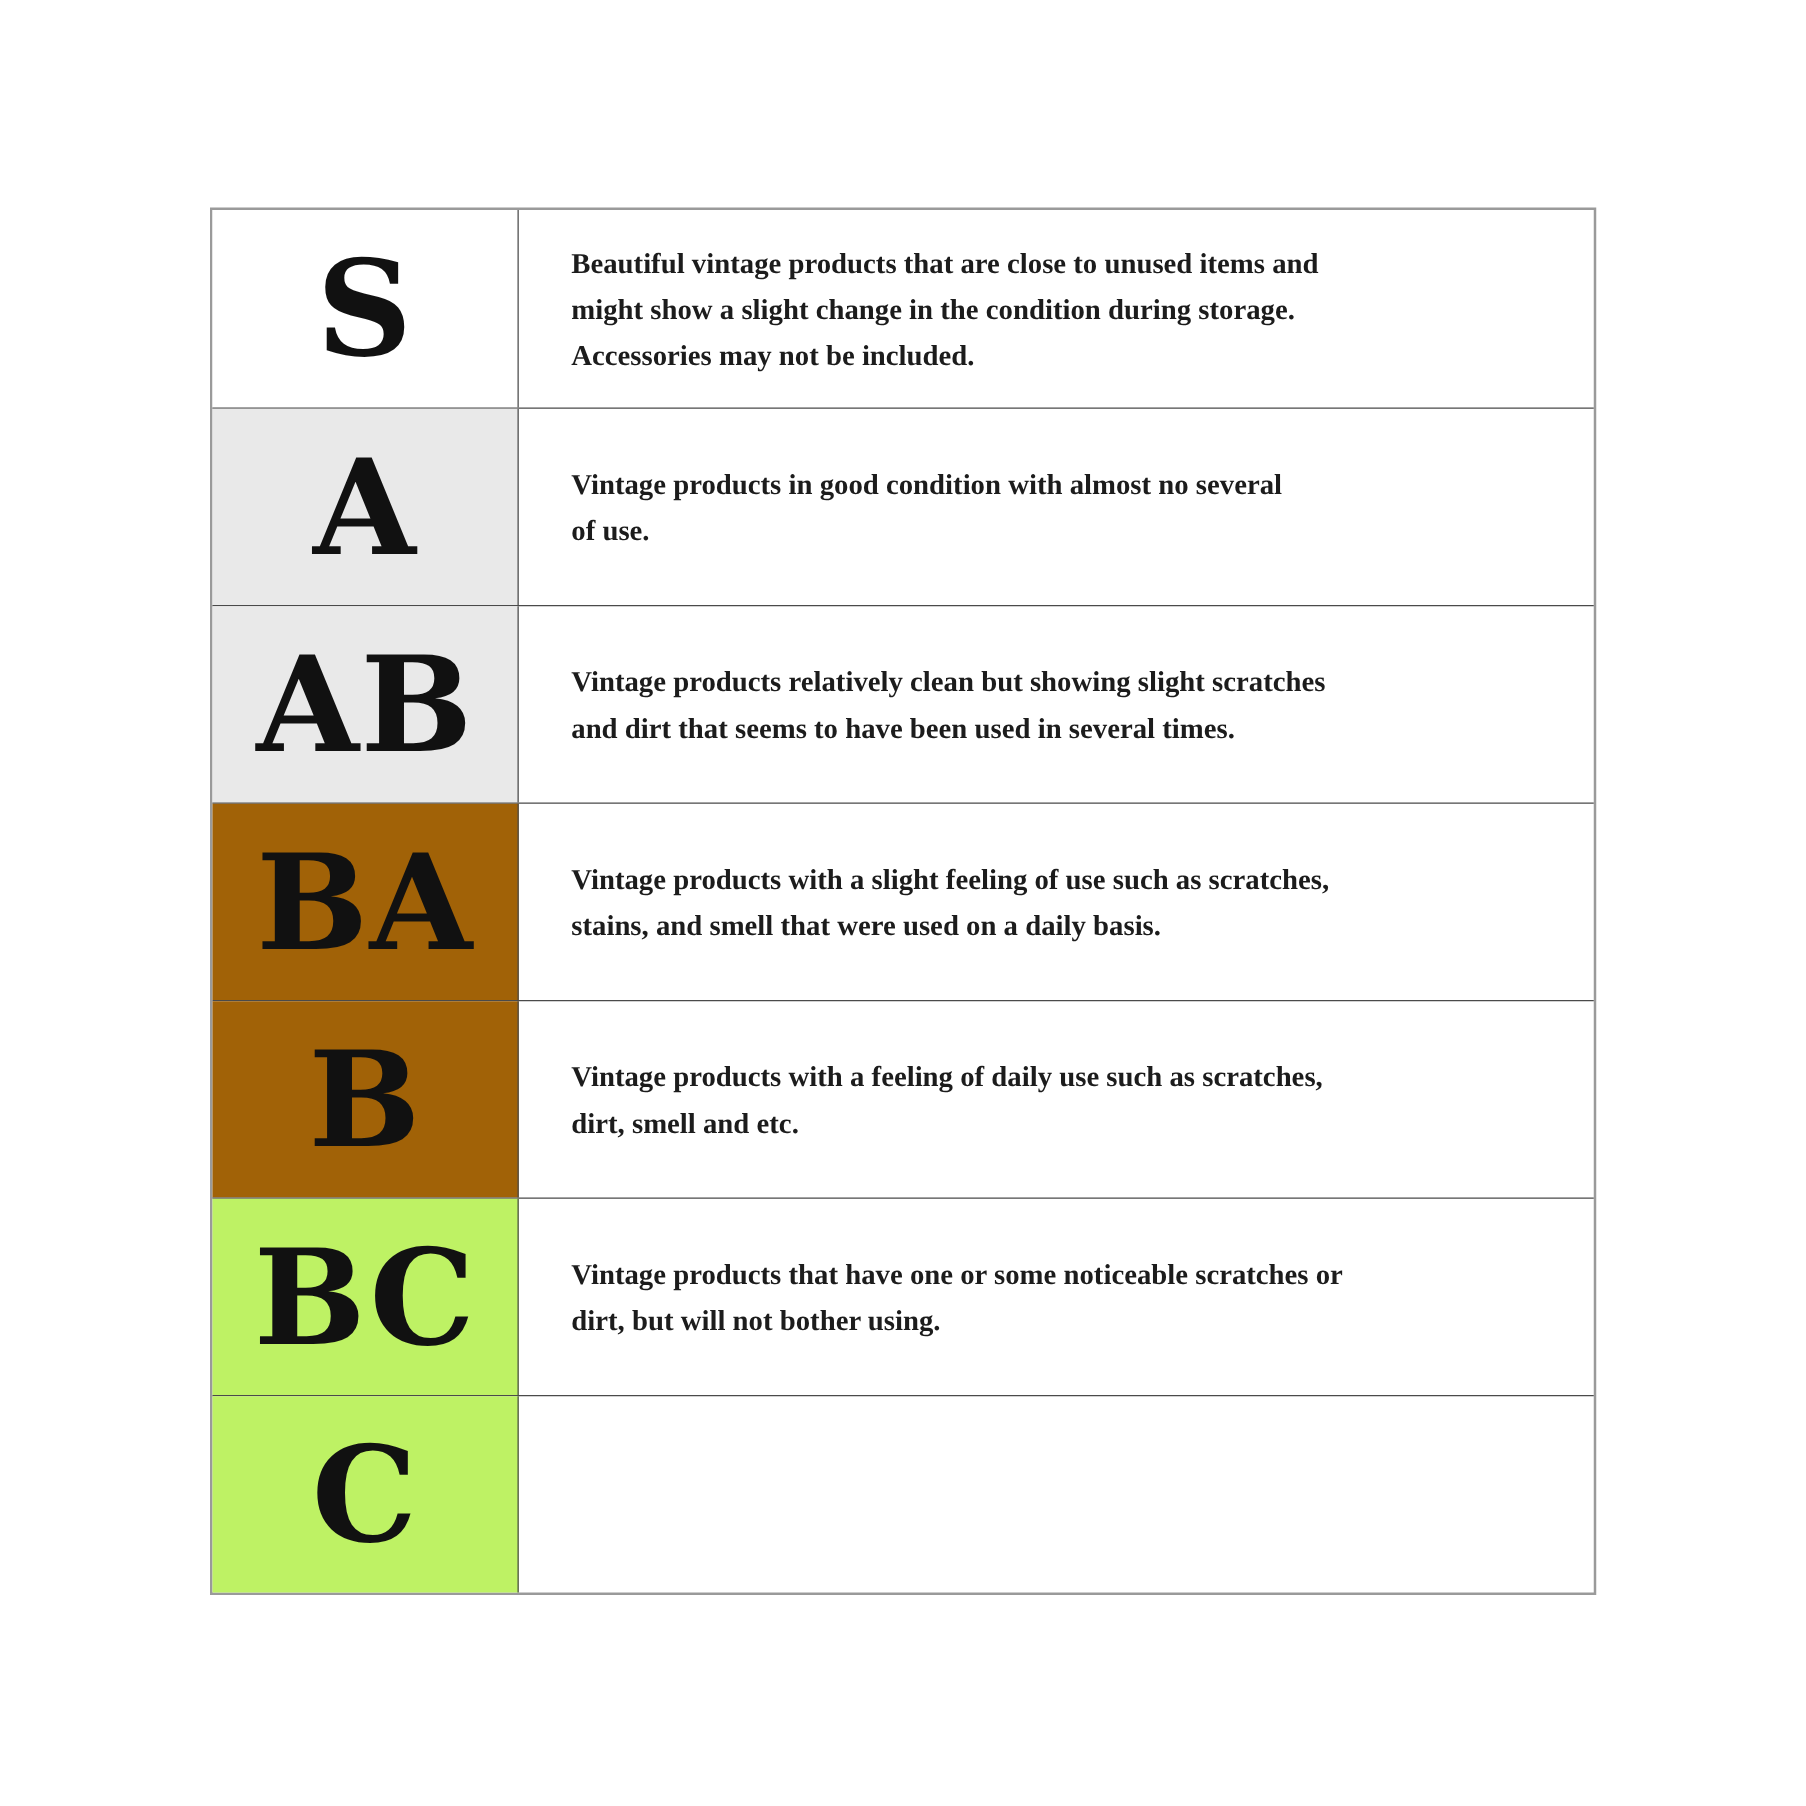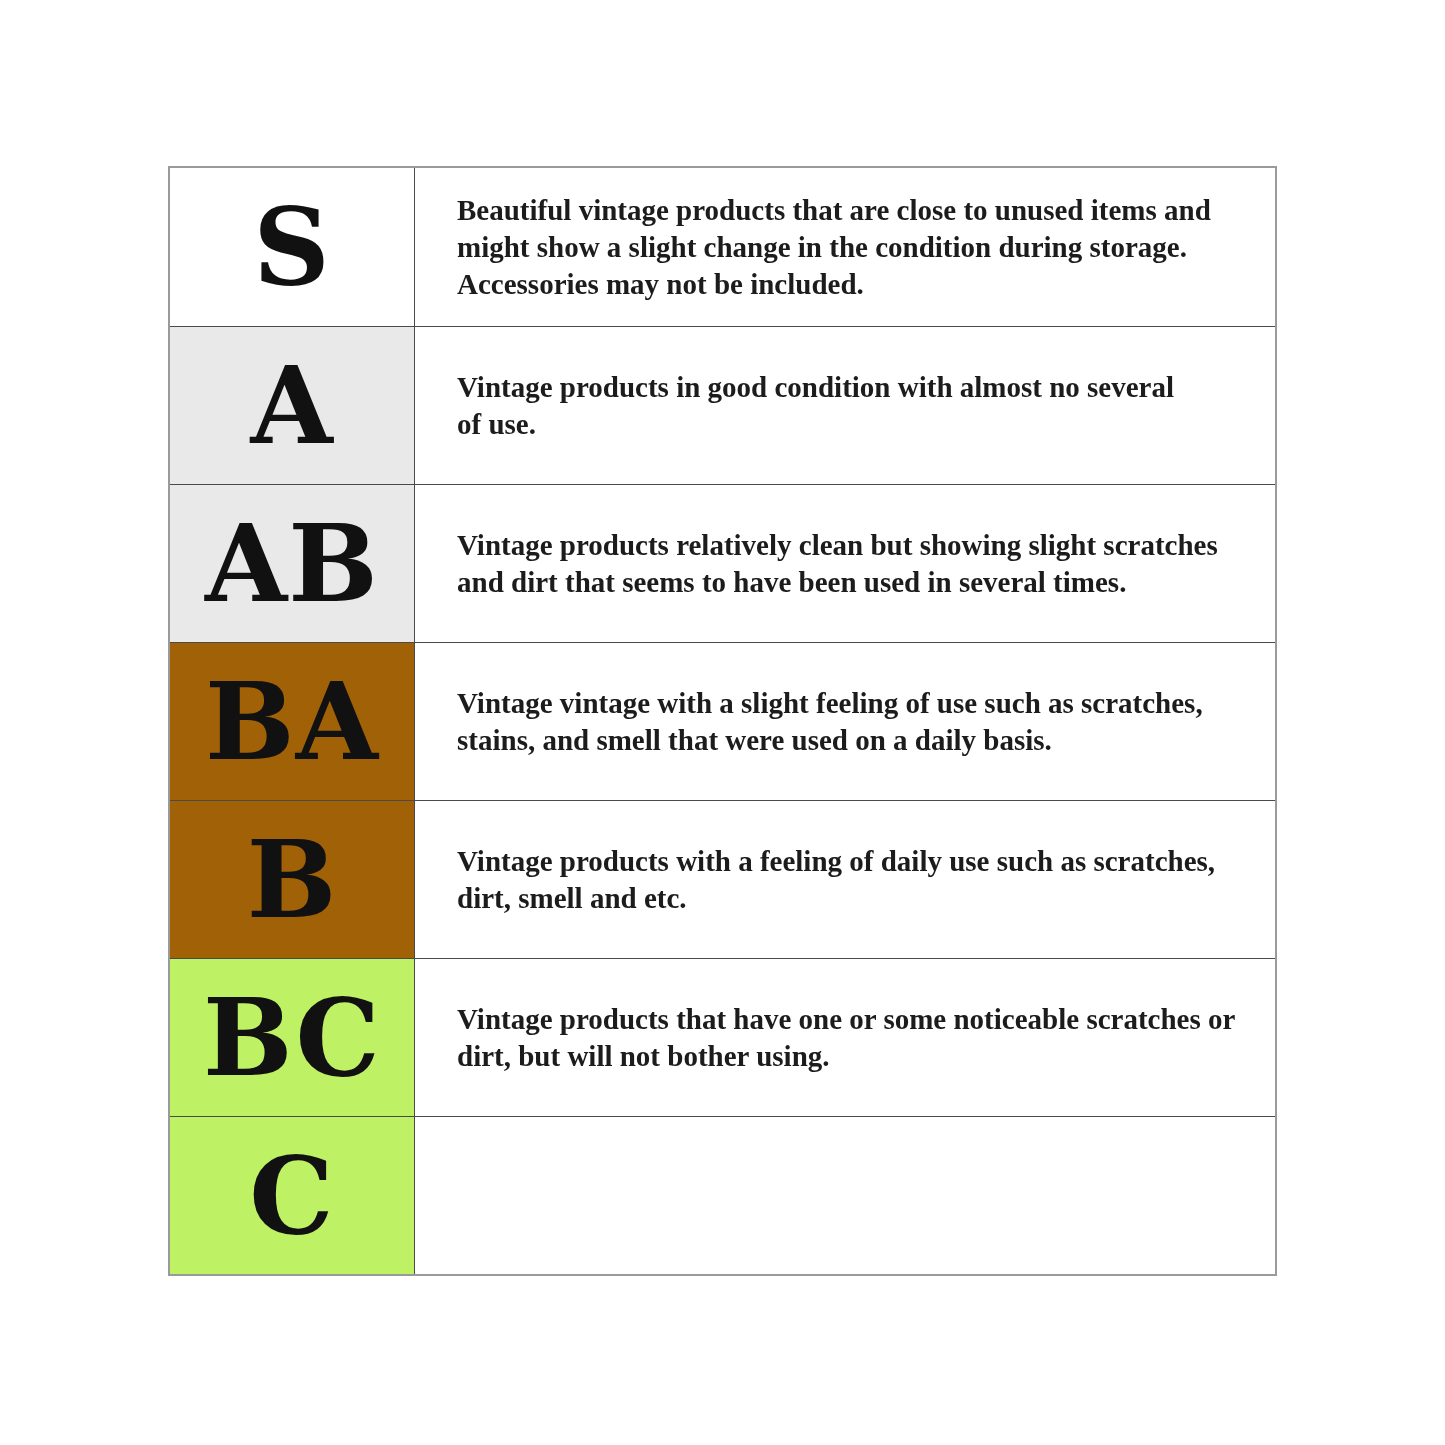--- a/index.html
+++ b/index.html
@@ -49,21 +49,21 @@
     color: #111111;
     line-height: 1;
     overflow: hidden;
   }
   .desc-cell {
     display: flex;
     align-items: center;
     padding: 0 38px 0 42px;
     font-family: "Liberation Serif", serif;
     font-weight: 700;
-    font-size: 29px;
+    font-size: 23px;
     line-height: 37px;
     color: #1c1c1c;
     white-space: pre-line;
     overflow: hidden;
   }
   
   .tone-white  { background: #ffffff; }
   .tone-light  { background: #e9e9e9; }
   .tone-medium { background: #a16207; }
   .tone-dark   { background: #bef264; }
@@ -88,21 +88,21 @@
     </div>
 
     <div class="grade-row">
       <div class="grade-cell tone-light">AB</div>
       <div class="desc-cell">Vintage products relatively clean but showing slight scratches
 and dirt that seems to have been used in several times.</div>
     </div>
 
     <div class="grade-row">
       <div class="grade-cell tone-medium">BA</div>
-      <div class="desc-cell">Vintage vintage with a slight feeling of use such as scratches,
+      <div class="desc-cell">Vintage products with a slight feeling of use such as scratches,
 stains, and smell that were used on a daily basis.</div>
     </div>
 
     <div class="grade-row">
       <div class="grade-cell tone-medium">B</div>
       <div class="desc-cell">Vintage products with a feeling of daily use such as scratches,
 dirt, smell and etc.</div>
     </div>
 
     <div class="grade-row">

